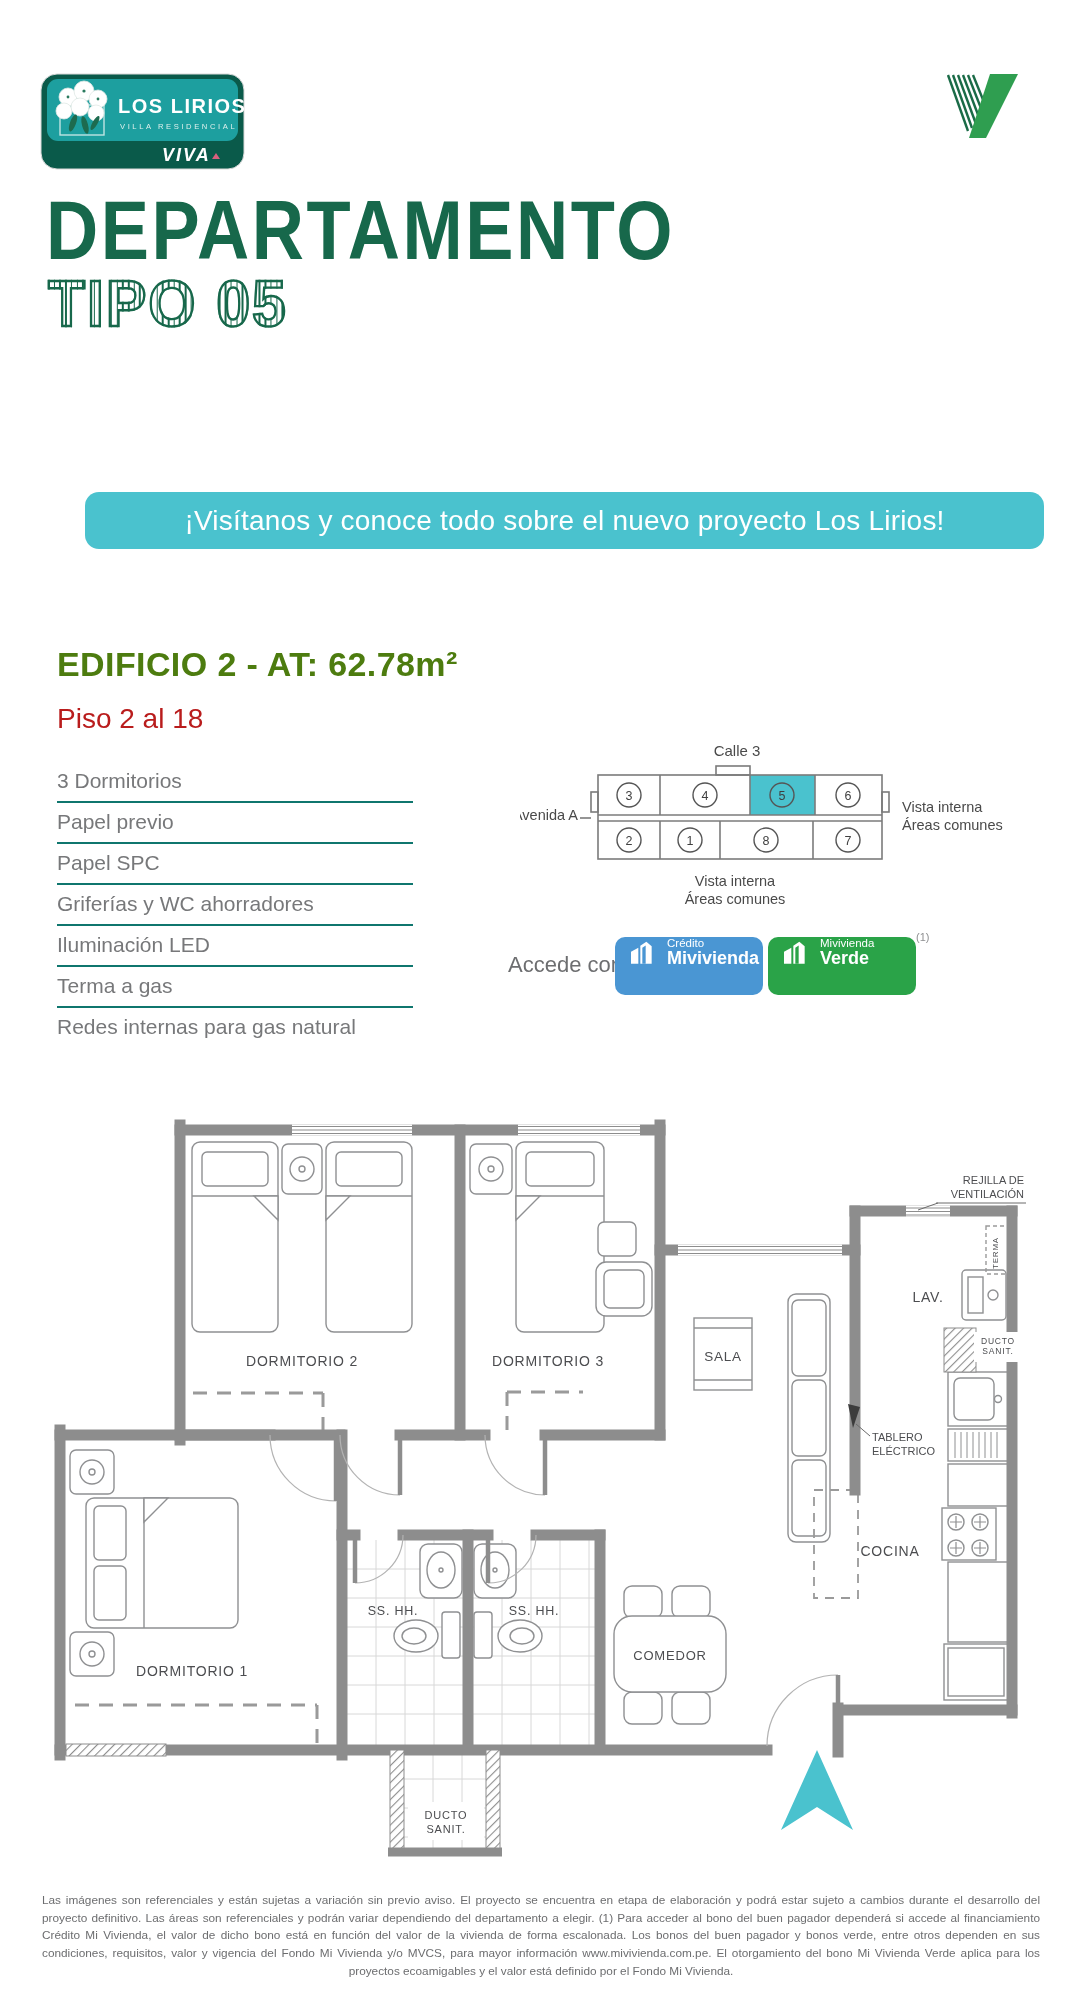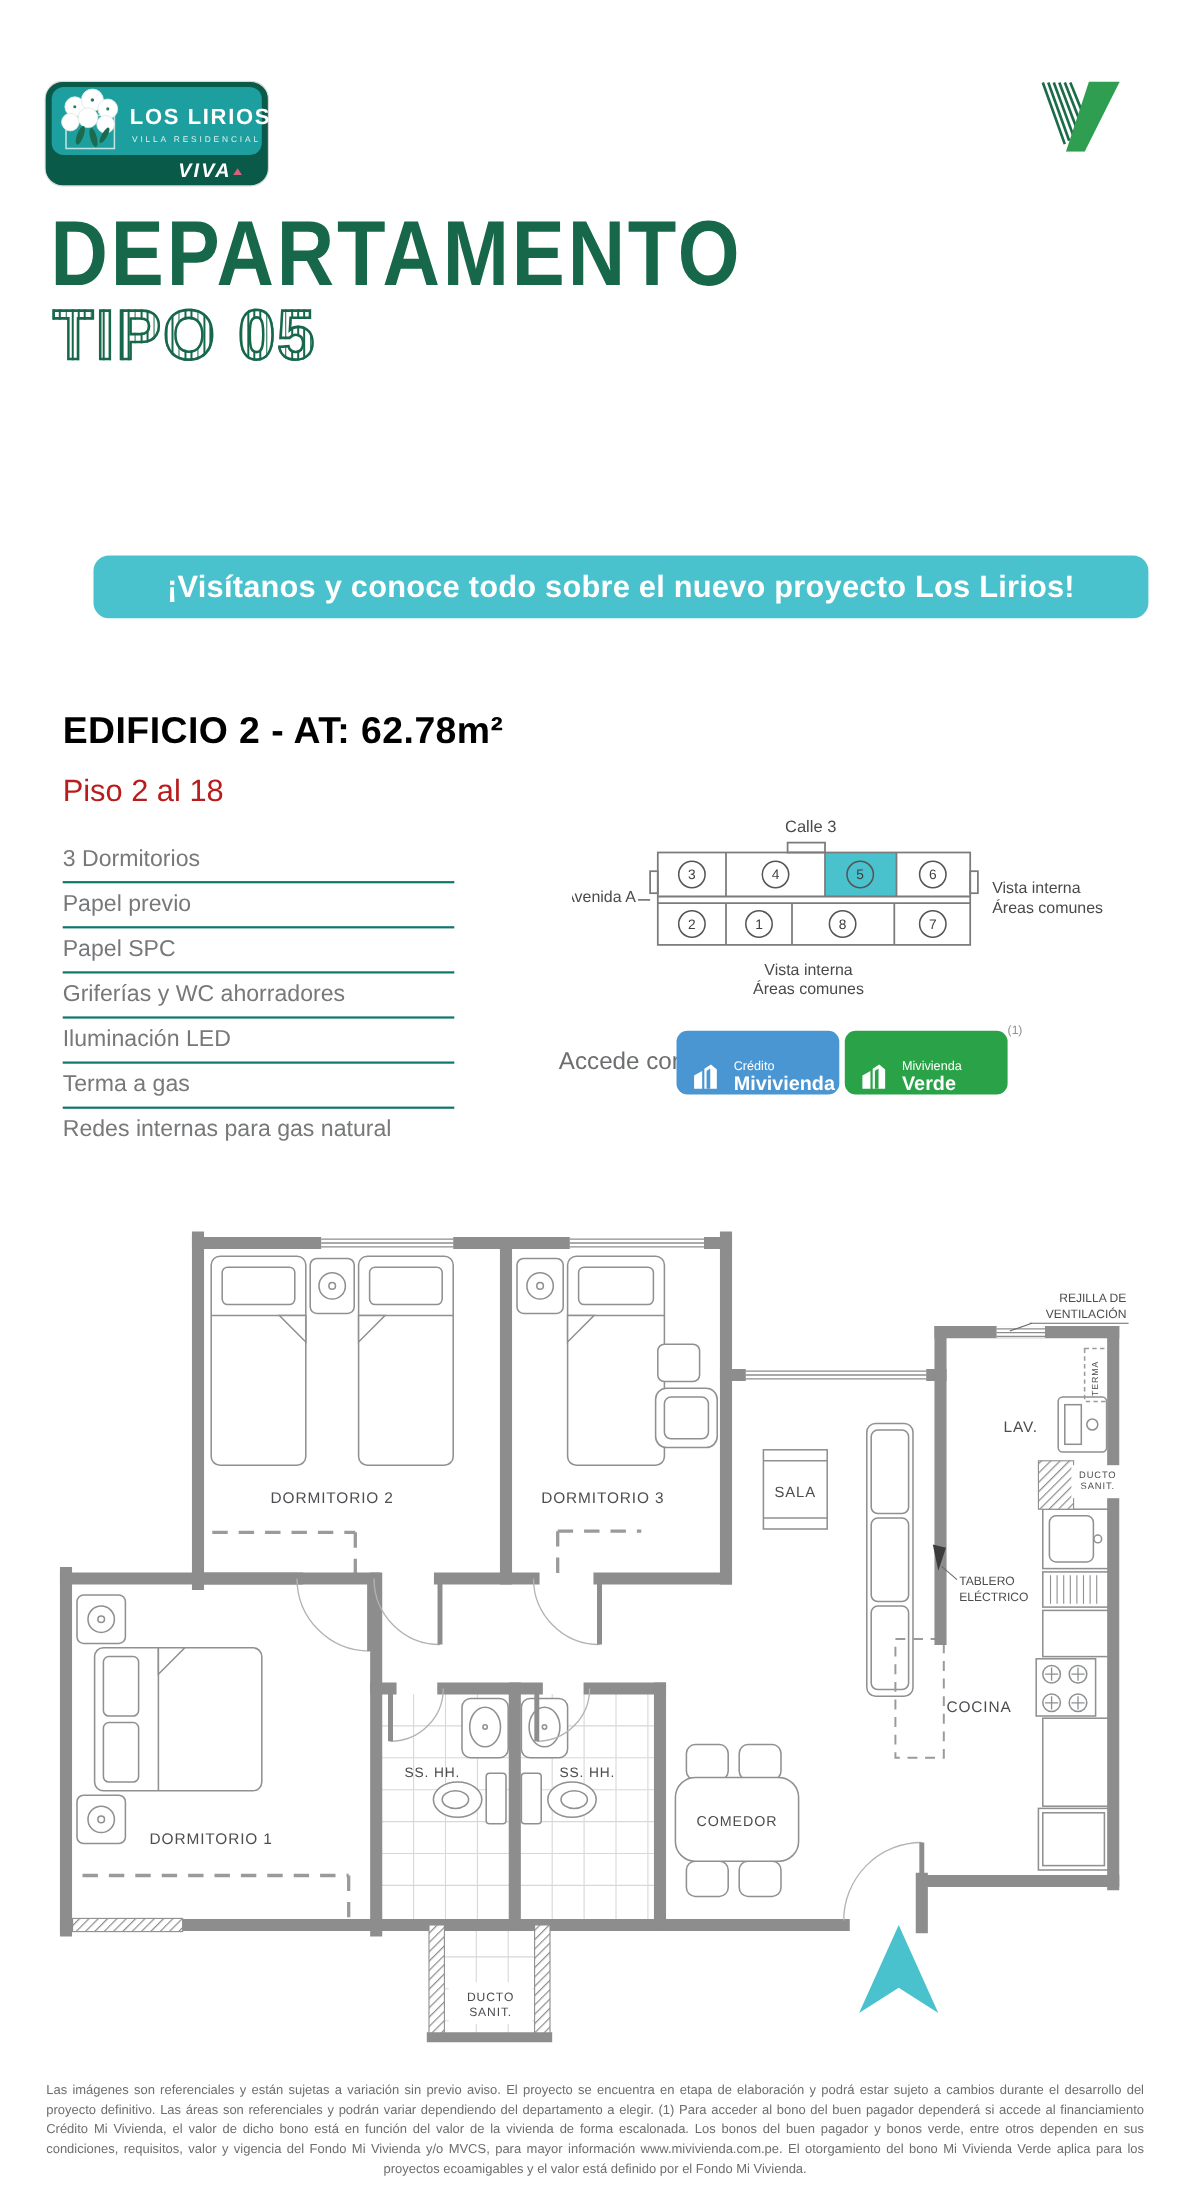--- a/index.html
+++ b/index.html
@@ -8,31 +8,31 @@
   .abs{position:absolute}
   
   .title1{left:46px;top:188px;font-weight:bold;color:#17684b;font-size:84px;
     letter-spacing:3px;line-height:1;white-space:nowrap;
     transform:scaleX(.86);transform-origin:left top}
   .title2{left:48px;top:272px;font-weight:bold;font-size:64px;letter-spacing:2px;line-height:1;
     white-space:nowrap;color:transparent;-webkit-text-stroke:2.4px #17684b;
     background-image:repeating-linear-gradient(90deg,#17684b 0 1.6px,rgba(0,0,0,0) 1.6px 6px);
     -webkit-background-clip:text;background-clip:text;
     transform:scaleX(.95);transform-origin:left top}
-  .banner{left:85px;top:505px;width:959px;height:57px;background:#4ac2ce;border-radius:14px;
-    display:flex;align-items:center;justify-content:center;color:#fff;font-weight:bold;
+  .banner{left:85px;top:492px;width:959px;height:57px;background:#4ac2ce;border-radius:14px;
+    display:flex;align-items:center;justify-content:center;color:#fff;font-weight:normal;
     font-size:28px;letter-spacing:.2px}
-  .hdg{left:57px;top:645px;font-size:34px;font-weight:bold;color:#000000;letter-spacing:.4px}
+  .hdg{left:57px;top:645px;font-size:34px;font-weight:bold;color:#4d7c0f;letter-spacing:.4px}
   .piso{left:57px;top:703px;font-size:28px;color:#b91c1c}
   .features{left:57px;top:762px;width:356px}
   .feat{font-size:21px;color:#77787a;padding:7px 0 8px 0;border-bottom:2px solid #0f766e}
   .feat:last-child{border-bottom:none}
   .accede{left:508px;top:952px;font-size:22px;color:#6d6e70}
   .badge{position:absolute;width:148px;height:58px;border-radius:10px;display:flex;
-    align-items:flex-end;color:#fff}
+    align-items:flex-start;color:#fff}
   .badge .txt{margin-left:8px;line-height:1.05}
   .badge .l1{font-size:11.5px}
   .badge .l2{font-size:18px;font-weight:bold}
   .badge-blue{left:615px;top:937px;background:#4a96d3}
   .badge-green{left:768px;top:937px;background:#2aa348}
   .supnote{left:916px;top:931px;font-size:11px;color:#8f9092}
   .footer{left:42px;top:1892px;width:998px;font-size:11.8px;line-height:1.5;color:#6c6d6f;
     text-align:justify;text-align-last:center}
   svg{display:block}
   svg text{font-family:"Liberation Sans",sans-serif}

